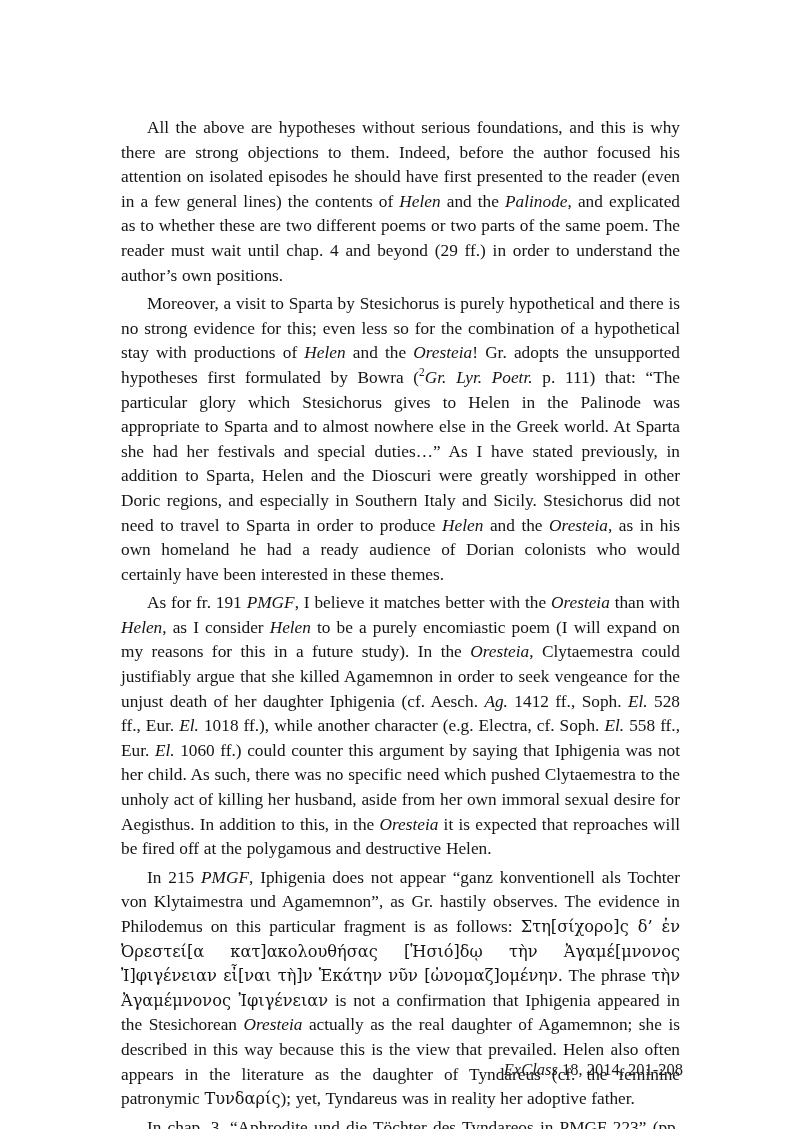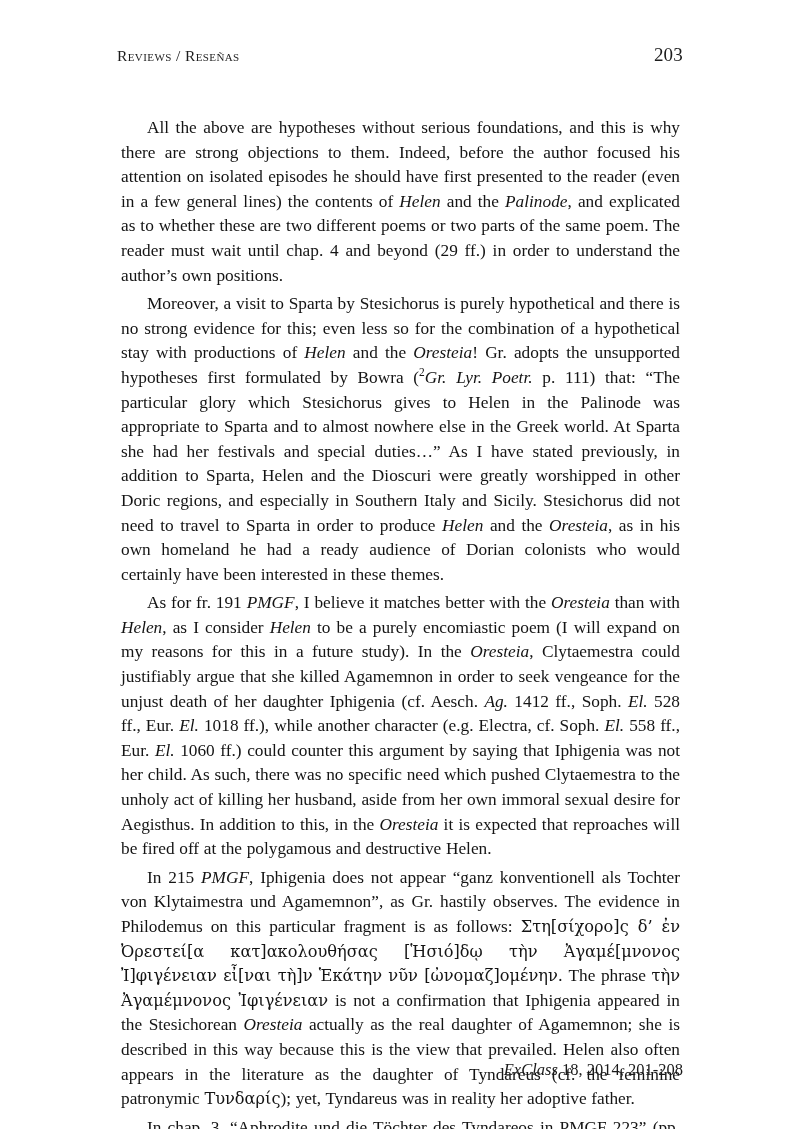--- a/index.html
+++ b/index.html
@@ -94,24 +94,20 @@
     text-align: right;
     font-size: 16.5px;
     color: #1a1a1a;
   }
 </style>
 </head>
 <body>
 
 <div class="page">
 
-  <div class="running-head">
-    <span class="running-head-title">Reviews / Reseñas</span>
-    <span class="running-head-folio">203</span>
-  </div>
 
   <div class="textblock">
 
     <p class="para">All the above are hypotheses without serious foundations, and this is why there are strong objections to them. Indeed, before the author focused his attention on isolated episodes he should have first presented to the reader (even in a few general lines) the contents of <i>Helen</i> and the <i>Palinode</i>, and explicated as to whether these are two different poems or two parts of the same poem. The reader must wait until chap. 4 and beyond (29 ff.) in order to understand the author’s own positions.</p>
 
     <p class="para">Moreover, a visit to Sparta by Stesichorus is purely hypothetical and there is no strong evidence for this; even less so for the combination of a hypothetical stay with productions of <i>Helen</i> and the <i>Oresteia</i>! Gr. adopts the unsupported hypotheses first formulated by Bowra (<sup class="sup-num">2</sup><i>Gr. Lyr. Poetr.</i> p. 111) that: “The particular glory which Stesichorus gives to Helen in the Palinode was appropriate to Sparta and to almost nowhere else in the Greek world. At Sparta she had her festivals and special duties…” As I have stated previously, in addition to Sparta, Helen and the Dioscuri were greatly worshipped in other Doric regions, and especially in Southern Italy and Sicily. Stesichorus did not need to travel to Sparta in order to produce <i>Helen</i> and the <i>Oresteia</i>, as in his own homeland he had a ready audience of Dorian colonists who would certainly have been interested in these themes.</p>
 
     <p class="para">As for fr. 191 <i>PMGF</i>, I believe it matches better with the <i>Oresteia</i> than with <i>Helen</i>, as I consider <i>Helen</i> to be a purely encomiastic poem (I will expand on my reasons for this in a future study). In the <i>Oresteia</i>, Clytaemestra could justifiably argue that she killed Agamemnon in order to seek vengeance for the unjust death of her daughter Iphigenia (cf. Aesch. <i>Ag.</i> 1412 ff., Soph. <i>El.</i> 528 ff., Eur. <i>El.</i> 1018 ff.), while another character (e.g. Electra, cf. Soph. <i>El.</i> 558 ff., Eur. <i>El.</i> 1060 ff.) could counter this argument by saying that Iphigenia was not her child. As such, there was no specific need which pushed Clytaemestra to the unholy act of killing her husband, aside from her own immoral sexual desire for Aegisthus. In addition to this, in the <i>Oresteia</i> it is expected that reproaches will be fired off at the polygamous and destructive Helen.</p>
 
     <p class="para">In 215 <i>PMGF</i>, Iphigenia does not appear “ganz konventionell als Tochter von Klytaimestra und Agamemnon”, as Gr. hastily observes. The evidence in Philodemus on this particular fragment is as follows: <span class="grk">Στη[σίχορο]ς δ’ ἐν Ὀρεστεί[α κατ]ακολουθήσας [Ἡσιό]δῳ τὴν Ἀγαμέ[μνονος Ἰ]φιγένειαν εἶ[ναι τὴ]ν Ἑκάτην νῦν [ὠνομαζ]ομένην.</span> The phrase <span class="grk">τὴν Ἀγαμέμνονος Ἰφιγένειαν</span> is not a confirmation that Iphigenia appeared in the Stesichorean <i>Oresteia</i> actually as the real daughter of Agamemnon; she is described in this way because this is the view that prevailed. Helen also often appears in the literature as the daughter of Tyndareus (cf. the feminine patronymic <span class="grk">Τυνδαρίς</span>); yet, Tyndareus was in reality her adoptive father.</p>

